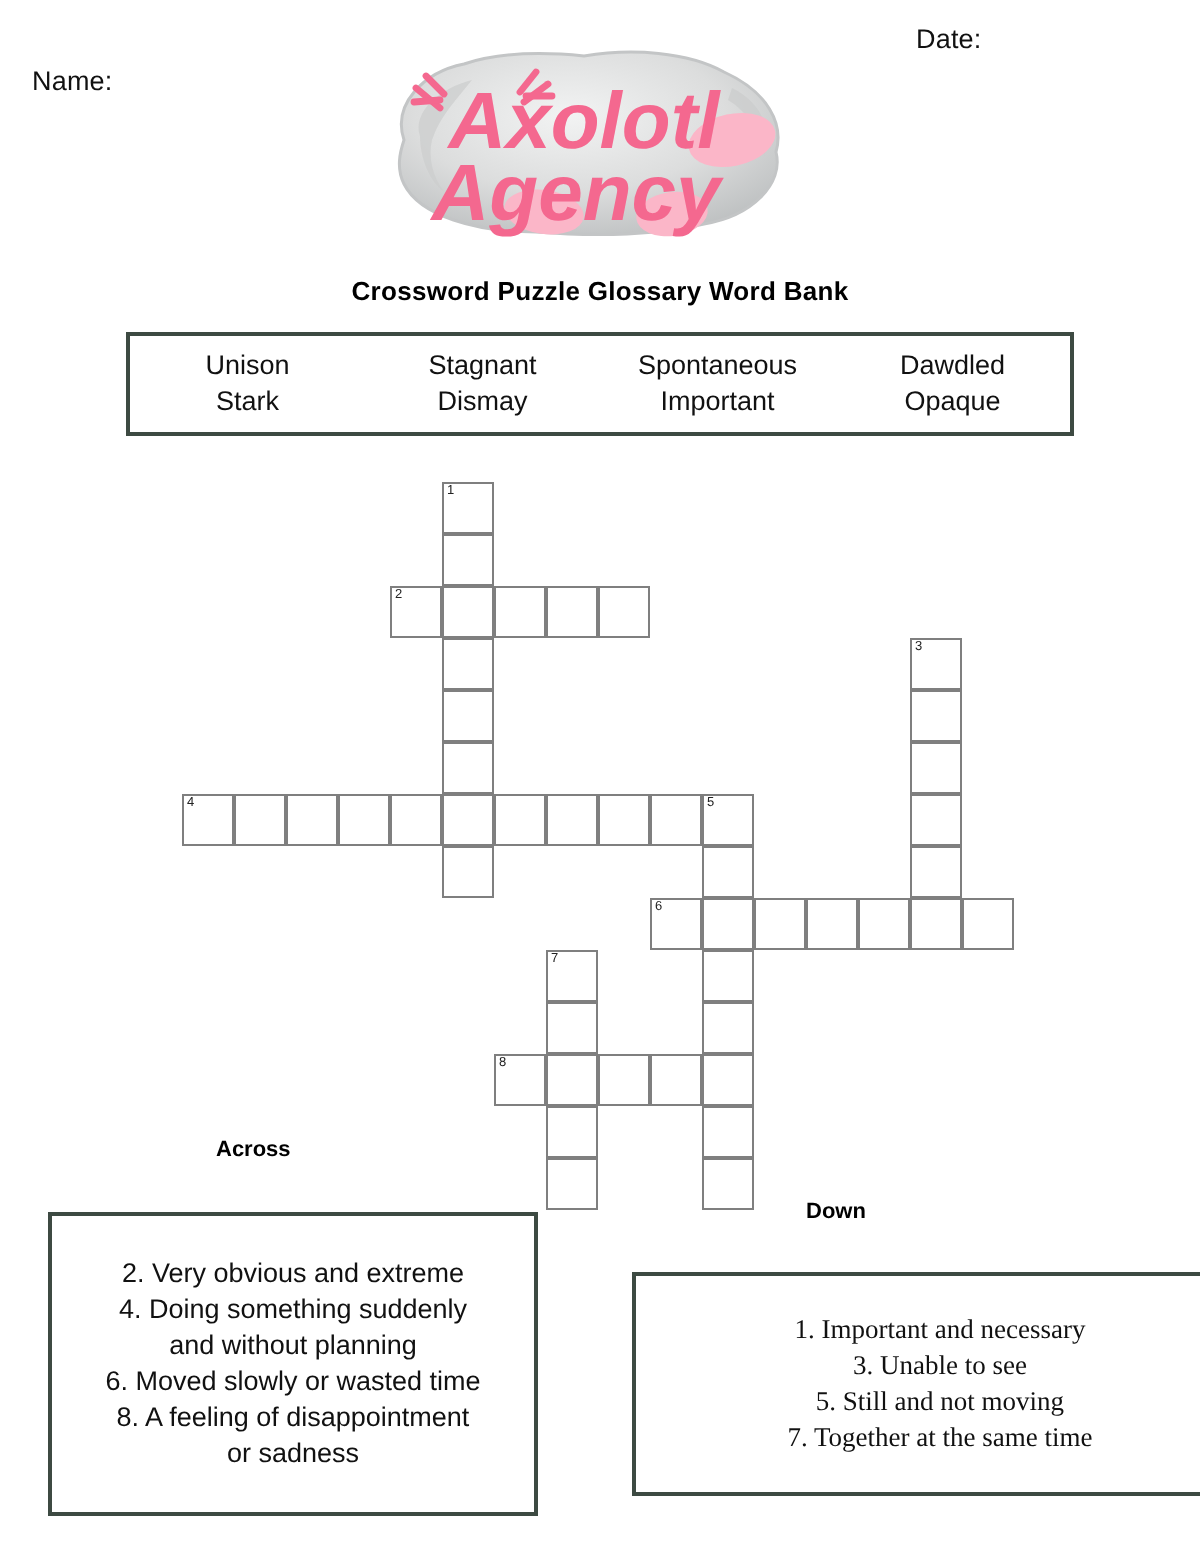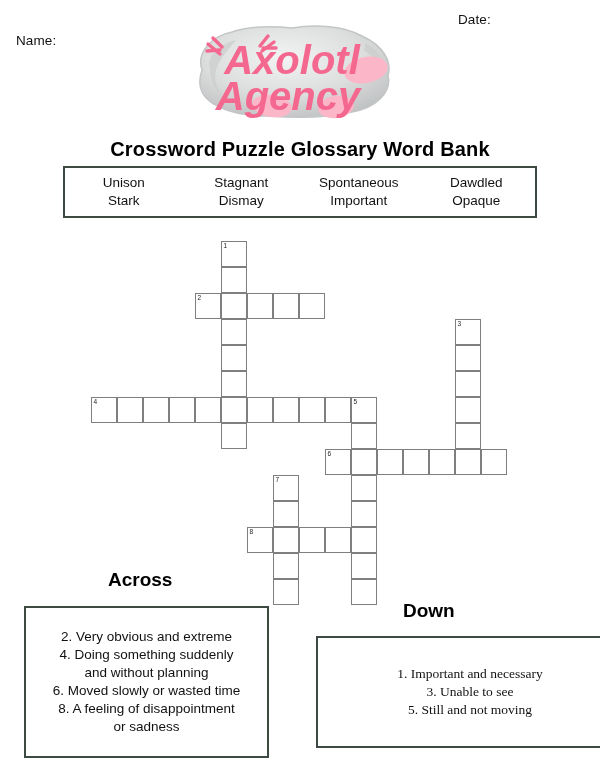--- a/index.html
+++ b/index.html
@@ -29,21 +29,21 @@
     left: 176px; top: 18px;
     width: 232px; height: 104px;
   }
   #logo svg { display:block; width:232px; height:104px; }
 
   
   #wb-title {
     position: absolute;
     left: 0; top: 138px; width: 600px;
     text-align: center;
-    font-size: 20px;
+    font-size: 13px;
     font-weight: bold;
     letter-spacing: .15px;
   }
   #word-bank {
     position: absolute;
     left: 63px; top: 166px;
     width: 474px; height: 52px;
     border: 2px solid #3d4a42;
     background: #fff;
     display: flex;
@@ -76,21 +76,21 @@
     left: 1.5px; top: -0.5px;
     font-size: 6.5px;
     line-height: 7px;
     color: #222;
     font-family: "Liberation Sans", sans-serif;
   }
 
   
   .clue-head {
     position: absolute;
-    font-size: 19px;
+    font-size: 11px;
     font-weight: bold;
   }
   #across-head { left: 108px; top: 569px; }
   #down-head   { left: 403px; top: 600px; }
 
   .clue-box {
     position: absolute;
     border: 2px solid #3d4a42;
     background: #fff;
     display: flex;
@@ -246,15 +246,16 @@
     <div class="clue">6. Moved slowly or wasted time</div>
     <div class="clue">8. A feeling of disappointment</div>
     <div class="clue">or sadness</div>
   </div>
 
   <div class="clue-head" id="down-head">Down</div>
   <div class="clue-box" id="down-box">
     <div class="clue">1. Important and necessary</div>
     <div class="clue">3. Unable to see</div>
     <div class="clue">5. Still and not moving</div>
+    <div class="clue">7. Together at the same time</div>
   </div>
 
 </div>
 
 </body></html>

